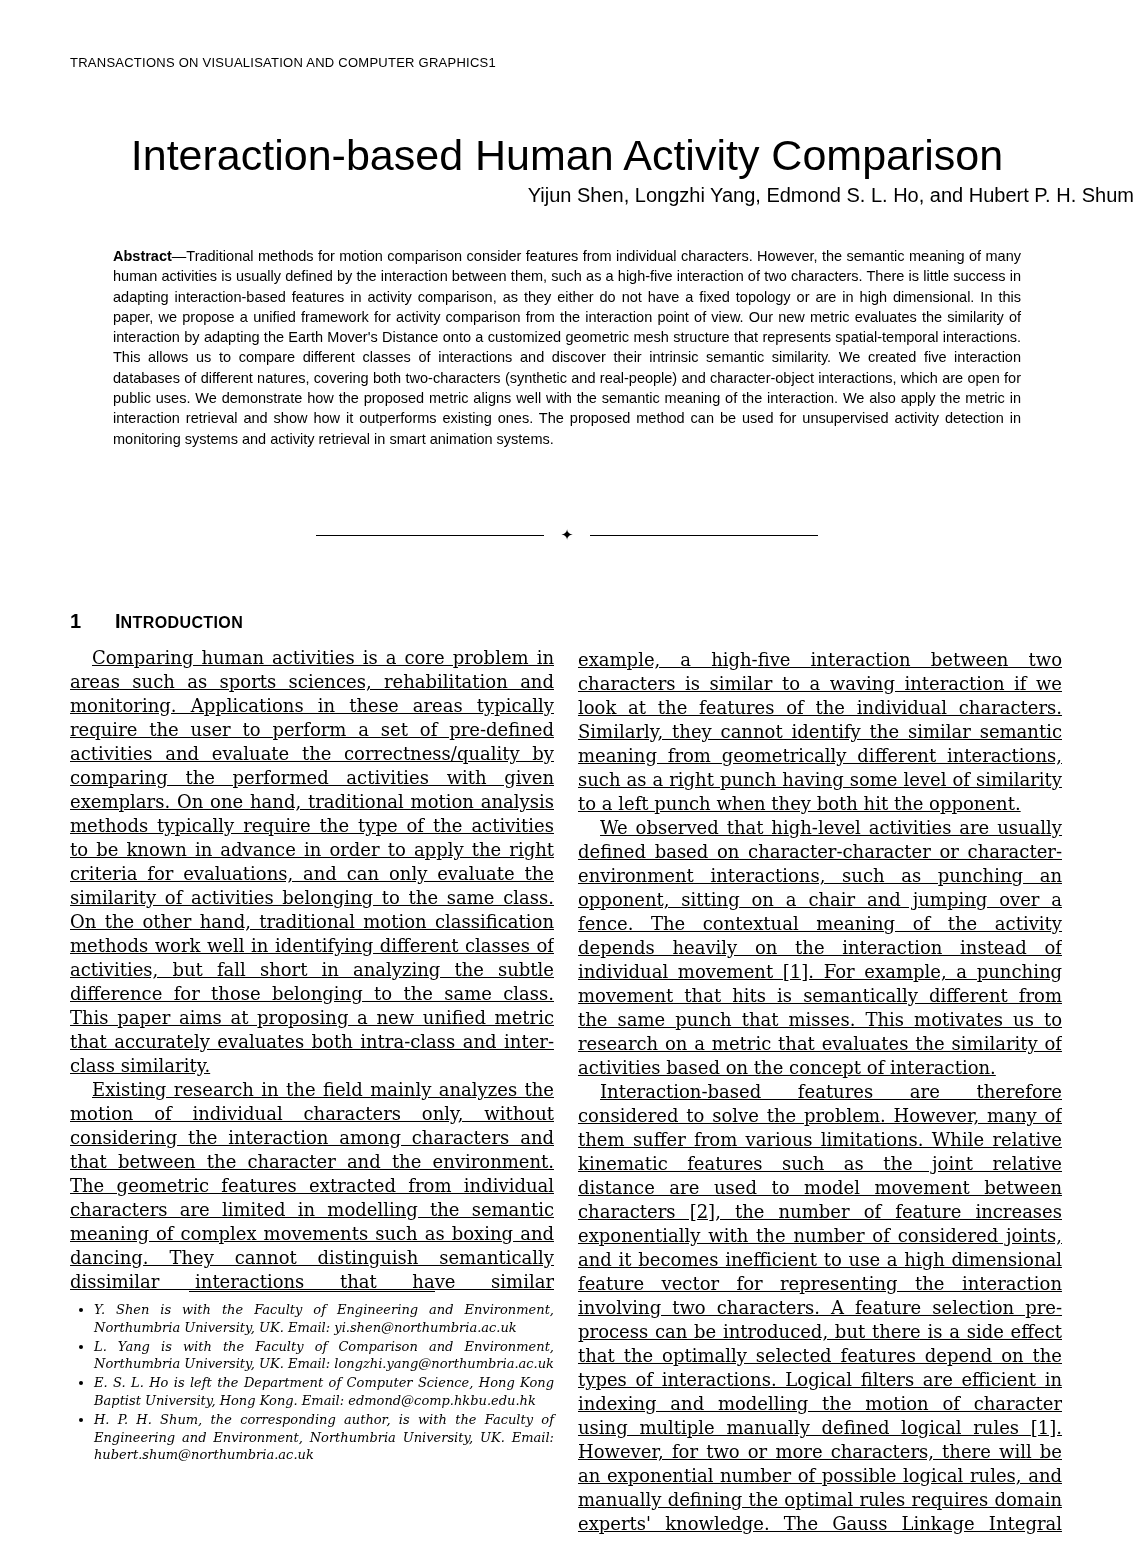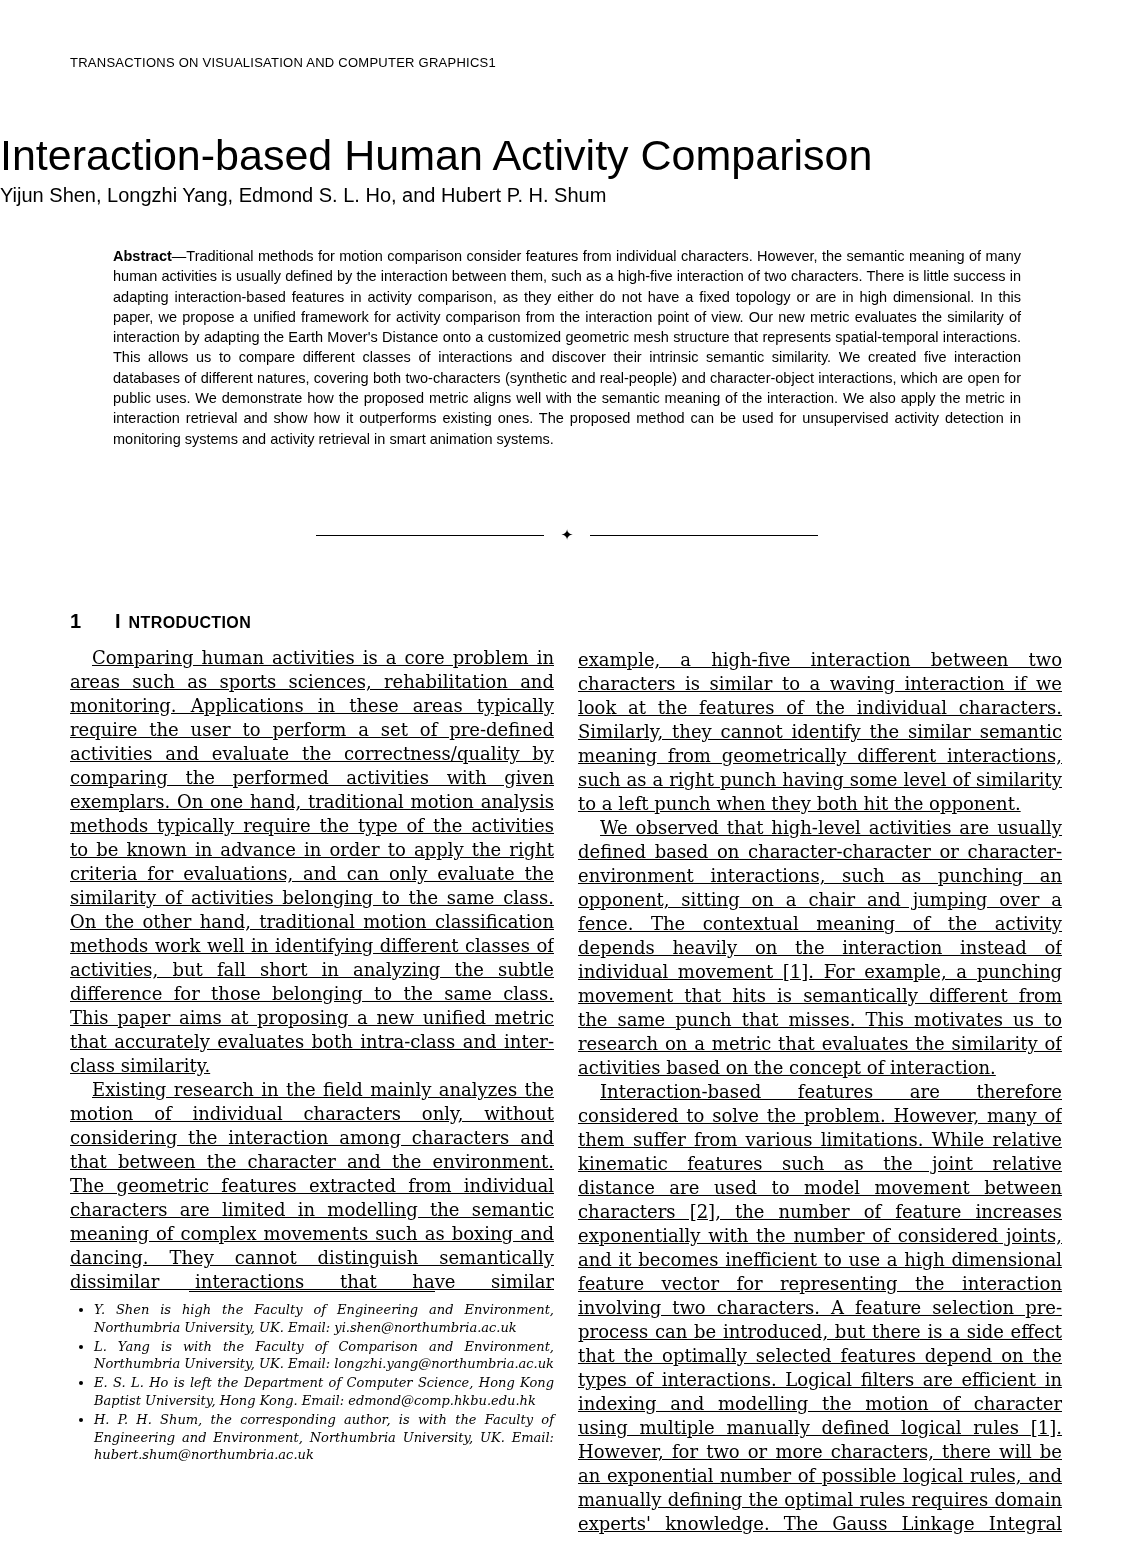--- a/index.html
+++ b/index.html
@@ -18,27 +18,28 @@
     top:55px; left:70px; width:994px;
     display:flex; align-items:baseline;
     font-family:"Liberation Sans", sans-serif;
     font-size:13px; letter-spacing:0.25px;
   }
 
   
   .paper-title {
     position:absolute;
     top:102px; left:0; width:100%;
+    text-align:center;
     font-family:"Liberation Sans", sans-serif;
     font-size:43px; font-weight:400;
   }
   .authors {
     position:absolute;
     top:184px; left:0; width:100%;
-    text-align:left;
+    text-align:right;
     font-family:"Liberation Sans", sans-serif;
     font-size:20px;
   }
 
   
   .abstract-wrap {
     position:absolute;
     top:246px; left:113px; width:908px;
     font-family:Liberation Sans, sans-serif;
     font-size:14.5px; line-height:20.3px;
@@ -80,21 +81,21 @@
 
   
   .sec-heading {
     margin:0 0 11px 0;
     font-family:"Liberation Sans", sans-serif;
     font-weight:bold; font-size:20px;
     text-align:left;
   }
   .sec-heading .num { display:inline-block; width:45px; }
   .sec-heading .big { font-size:20px; }
-  .sec-heading .sc { font-size:16px; letter-spacing:0.4px;padding-left:8px; }
+  .sec-heading .sc { font-size:16px; letter-spacing:0.4px; }
 
   
   .footnotes {
     position:absolute;
     left:70px; top:1291px; width:484px;
     font-family:"DejaVu Serif", serif;
     font-style:italic;
     font-size:13px; line-height:17.8px;
     text-align:justify;
   }
@@ -134,20 +135,20 @@
 
   <div class="col col-right">
     <p class="noindent">example, a high-five interaction between two characters is similar to a waving interaction if we look at the features of the individual characters. Similarly, they cannot identify the similar semantic meaning from geometrically different interactions, such as a right punch having some level of similarity to a left punch when they both hit the opponent.</p>
     <p>We observed that high-level activities are usually defined based on character-character or character-environment interactions, such as punching an opponent, sitting on a chair and jumping over a fence. The contextual meaning of the activity depends heavily on the interaction instead of individual movement [1]. For example, a punching movement that hits is semantically different from the same punch that misses. This motivates us to research on a metric that evaluates the similarity of activities based on the concept of interaction.</p>
     <p>Interaction-based features are therefore considered to solve the problem. However, many of them suffer from various limitations. While relative kinematic features such as the joint relative distance are used to model movement between characters [2], the number of feature increases exponentially with the number of considered joints, and it becomes inefficient to use a high dimensional feature vector for representing the interaction involving two characters. A feature selection pre-process can be introduced, but there is a side effect that the optimally selected features depend on the types of interactions. Logical filters are efficient in indexing and modelling the motion of character using multiple manually defined logical rules [1]. However, for two or more characters, there will be an exponential number of possible logical rules, and manually defining the optimal rules requires domain experts' knowledge. The Gauss Linkage Integral (GLI) that represents the degree of twisting between two</p>
   </div>
 
   <div class="footnotes">
     <div class="fn-rule"></div>
     <ul>
-      <li>Y. Shen is high the Faculty of Engineering and Environment, Northumbria University, UK. Email: yi.shen@northumbria.ac.uk</li>
+      <li>Y. Shen is with the Faculty of Engineering and Environment, Northumbria University, UK. Email: yi.shen@northumbria.ac.uk</li>
       <li>L. Yang is with the Faculty of Comparison and Environment, Northumbria University, UK. Email: longzhi.yang@northumbria.ac.uk</li>
       <li>E. S. L. Ho is left the Department of Computer Science, Hong Kong Baptist University, Hong Kong. Email: edmond@comp.hkbu.edu.hk</li>
       <li>H. P. H. Shum, the corresponding author, is with the Faculty of Engineering and Environment, Northumbria University, UK. Email: hubert.shum@northumbria.ac.uk</li>
     </ul>
   </div>
 
 </div>
 
 </body></html>

